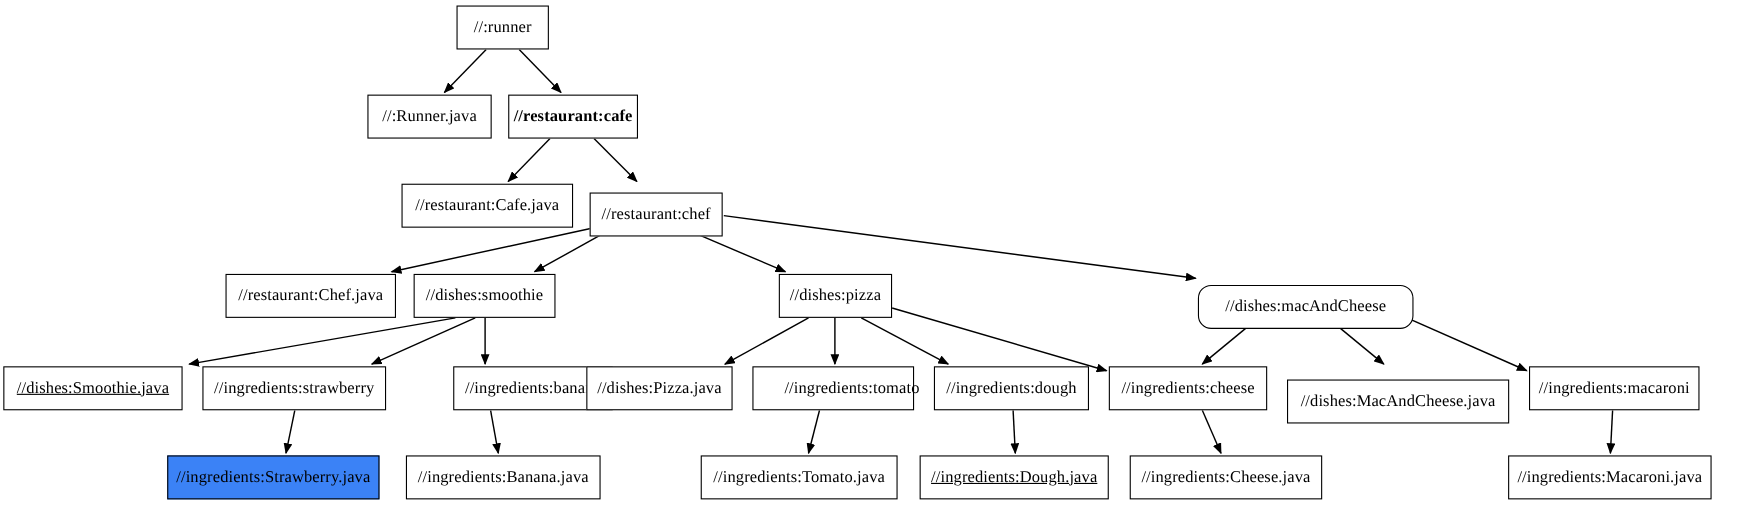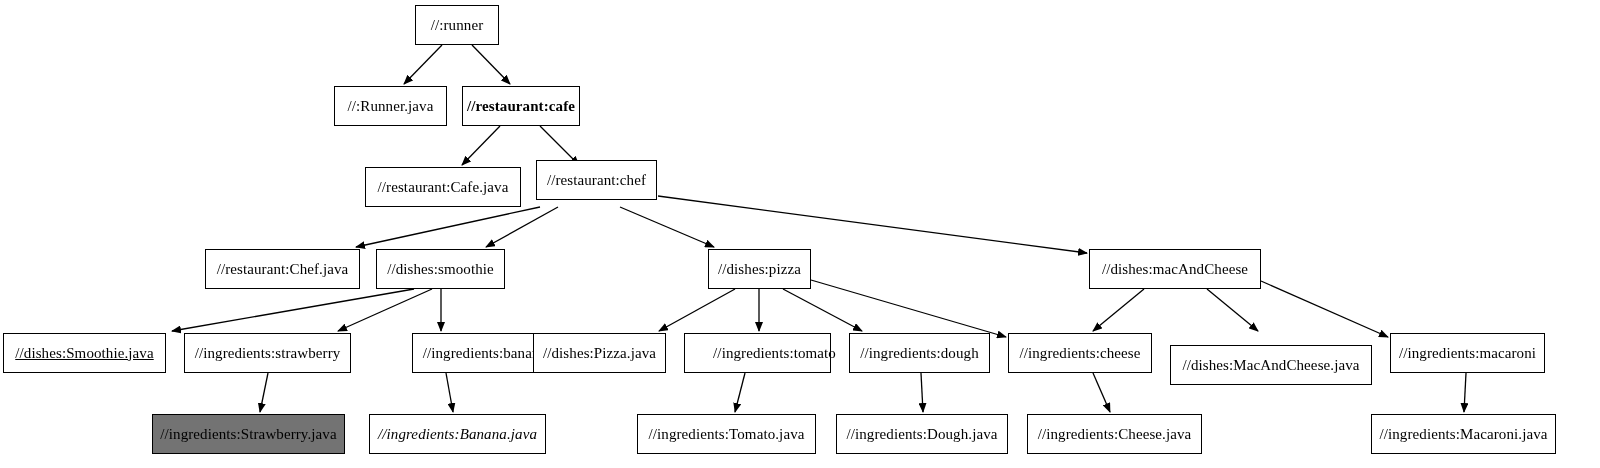--- a/index.html
+++ b/index.html
@@ -87,33 +87,33 @@
       </div>
       <div class="graph-node" style="left: 334px; top: 86px; width: 113px; height: 40px; border-color: rgb(0, 0, 0); background: rgb(255, 255, 255);">
         <span class="node-label">//:Runner.java</span>
       </div>
       <div class="graph-node" style="left: 462px; top: 86px; width: 118px; height: 40px; border-color: rgb(0, 0, 0); background: rgb(255, 255, 255); font-weight: bold;">
         <span class="node-label">//restaurant:cafe</span>
       </div>
       <div class="graph-node" style="left: 365px; top: 167px; width: 156px; height: 40px; border-color: rgb(0, 0, 0); background: rgb(255, 255, 255);">
         <span class="node-label">//restaurant:Cafe.java</span>
       </div>
-      <div class="graph-node" style="left: 536px; top: 160px; width: 121px; height: 40px; border-color: rgb(0, 0, 0); background: rgb(255, 255, 255);">
+      <div class="graph-node" style="left: 536px; top: 175px; width: 121px; height: 40px; border-color: rgb(0, 0, 0); background: rgb(255, 255, 255);">
         <span class="node-label">//restaurant:chef</span>
       </div>
       <div class="graph-node" style="left: 205px; top: 249px; width: 155px; height: 40px; border-color: rgb(0, 0, 0); background: rgb(255, 255, 255);">
         <span class="node-label">//restaurant:Chef.java</span>
       </div>
       <div class="graph-node" style="left: 376px; top: 249px; width: 129px; height: 40px; border-color: rgb(0, 0, 0); background: rgb(255, 255, 255);">
         <span class="node-label">//dishes:smoothie</span>
       </div>
       <div class="graph-node" style="left: 708px; top: 249px; width: 103px; height: 40px; border-color: rgb(0, 0, 0); background: rgb(255, 255, 255);">
         <span class="node-label">//dishes:pizza</span>
       </div>
-      <div class="graph-node" style="left: 1089px; top: 249px; width: 172px; height: 40px; border-color: rgb(0, 0, 0); background: rgb(255, 255, 255);">
+      <div class="graph-node" style="left: 1089px; top: 259px; width: 196px; height: 40px; border-color: rgb(0, 0, 0); background: rgb(255, 255, 255); border-radius: 12px;">
         <span class="node-label">//dishes:macAndCheese</span>
       </div>
       <div class="graph-node" style="left: 3px; top: 333px; width: 163px; height: 40px; border-color: rgb(0, 0, 0); background: rgb(255, 255, 255); text-decoration: underline;">
         <span class="node-label">//dishes:Smoothie.java</span>
       </div>
       <div class="graph-node" style="left: 184px; top: 333px; width: 167px; height: 40px; border-color: rgb(0, 0, 0); background: rgb(255, 255, 255);">
         <span class="node-label">//ingredients:strawberry</span>
       </div>
       <div class="graph-node" style="left: 369px; top: 333px; width: 145px; height: 40px; border-color: rgb(0, 0, 0); background: rgb(255, 255, 255); margin-left: 43px;">
         <span class="node-label">//ingredients:banana</span>
@@ -129,30 +129,30 @@
       </div>
       <div class="graph-node" style="left: 1008px; top: 333px; width: 144px; height: 40px; border-color: rgb(0, 0, 0); background: rgb(255, 255, 255);">
         <span class="node-label">//ingredients:cheese</span>
       </div>
       <div class="graph-node" style="left: 1170px; top: 345px; width: 202px; height: 40px; border-color: rgb(0, 0, 0); background: rgb(255, 255, 255);">
         <span class="node-label">//dishes:MacAndCheese.java</span>
       </div>
       <div class="graph-node" style="left: 1390px; top: 333px; width: 155px; height: 40px; border-color: rgb(0, 0, 0); background: rgb(255, 255, 255);">
         <span class="node-label">//ingredients:macaroni</span>
       </div>
-      <div class="graph-node" style="left: 152px; top: 414px; width: 193px; height: 40px; border-color: rgb(0, 0, 0); background: #737373;">
+      <div class="graph-node" style="left: 152px; top: 414px; width: 193px; height: 40px; border-color: rgb(0, 0, 0); background: #3b82f6;">
         <span class="node-label">//ingredients:Strawberry.java</span>
       </div>
-      <div class="graph-node" style="left: 369px; top: 414px; width: 177px; height: 40px; border-color: rgb(0, 0, 0); background: rgb(255, 255, 255); font-style: italic;">
+      <div class="graph-node" style="left: 369px; top: 414px; width: 177px; height: 40px; border-color: rgb(0, 0, 0); background: rgb(255, 255, 255);">
         <span class="node-label">//ingredients:Banana.java</span>
       </div>
       <div class="graph-node" style="left: 637px; top: 414px; width: 179px; height: 40px; border-color: rgb(0, 0, 0); background: rgb(255, 255, 255);">
         <span class="node-label">//ingredients:Tomato.java</span>
       </div>
-      <div class="graph-node" style="left: 836px; top: 414px; width: 172px; height: 40px; border-color: rgb(0, 0, 0); background: rgb(255, 255, 255);">
+      <div class="graph-node" style="left: 836px; top: 414px; width: 172px; height: 40px; border-color: rgb(0, 0, 0); background: rgb(255, 255, 255); text-decoration: underline;">
         <span class="node-label">//ingredients:Dough.java</span>
       </div>
       <div class="graph-node" style="left: 1027px; top: 414px; width: 175px; height: 40px; border-color: rgb(0, 0, 0); background: rgb(255, 255, 255);">
         <span class="node-label">//ingredients:Cheese.java</span>
       </div>
       <div class="graph-node" style="left: 1371px; top: 414px; width: 185px; height: 40px; border-color: rgb(0, 0, 0); background: rgb(255, 255, 255);">
         <span class="node-label">//ingredients:Macaroni.java</span>
       </div>
     </div>
 

